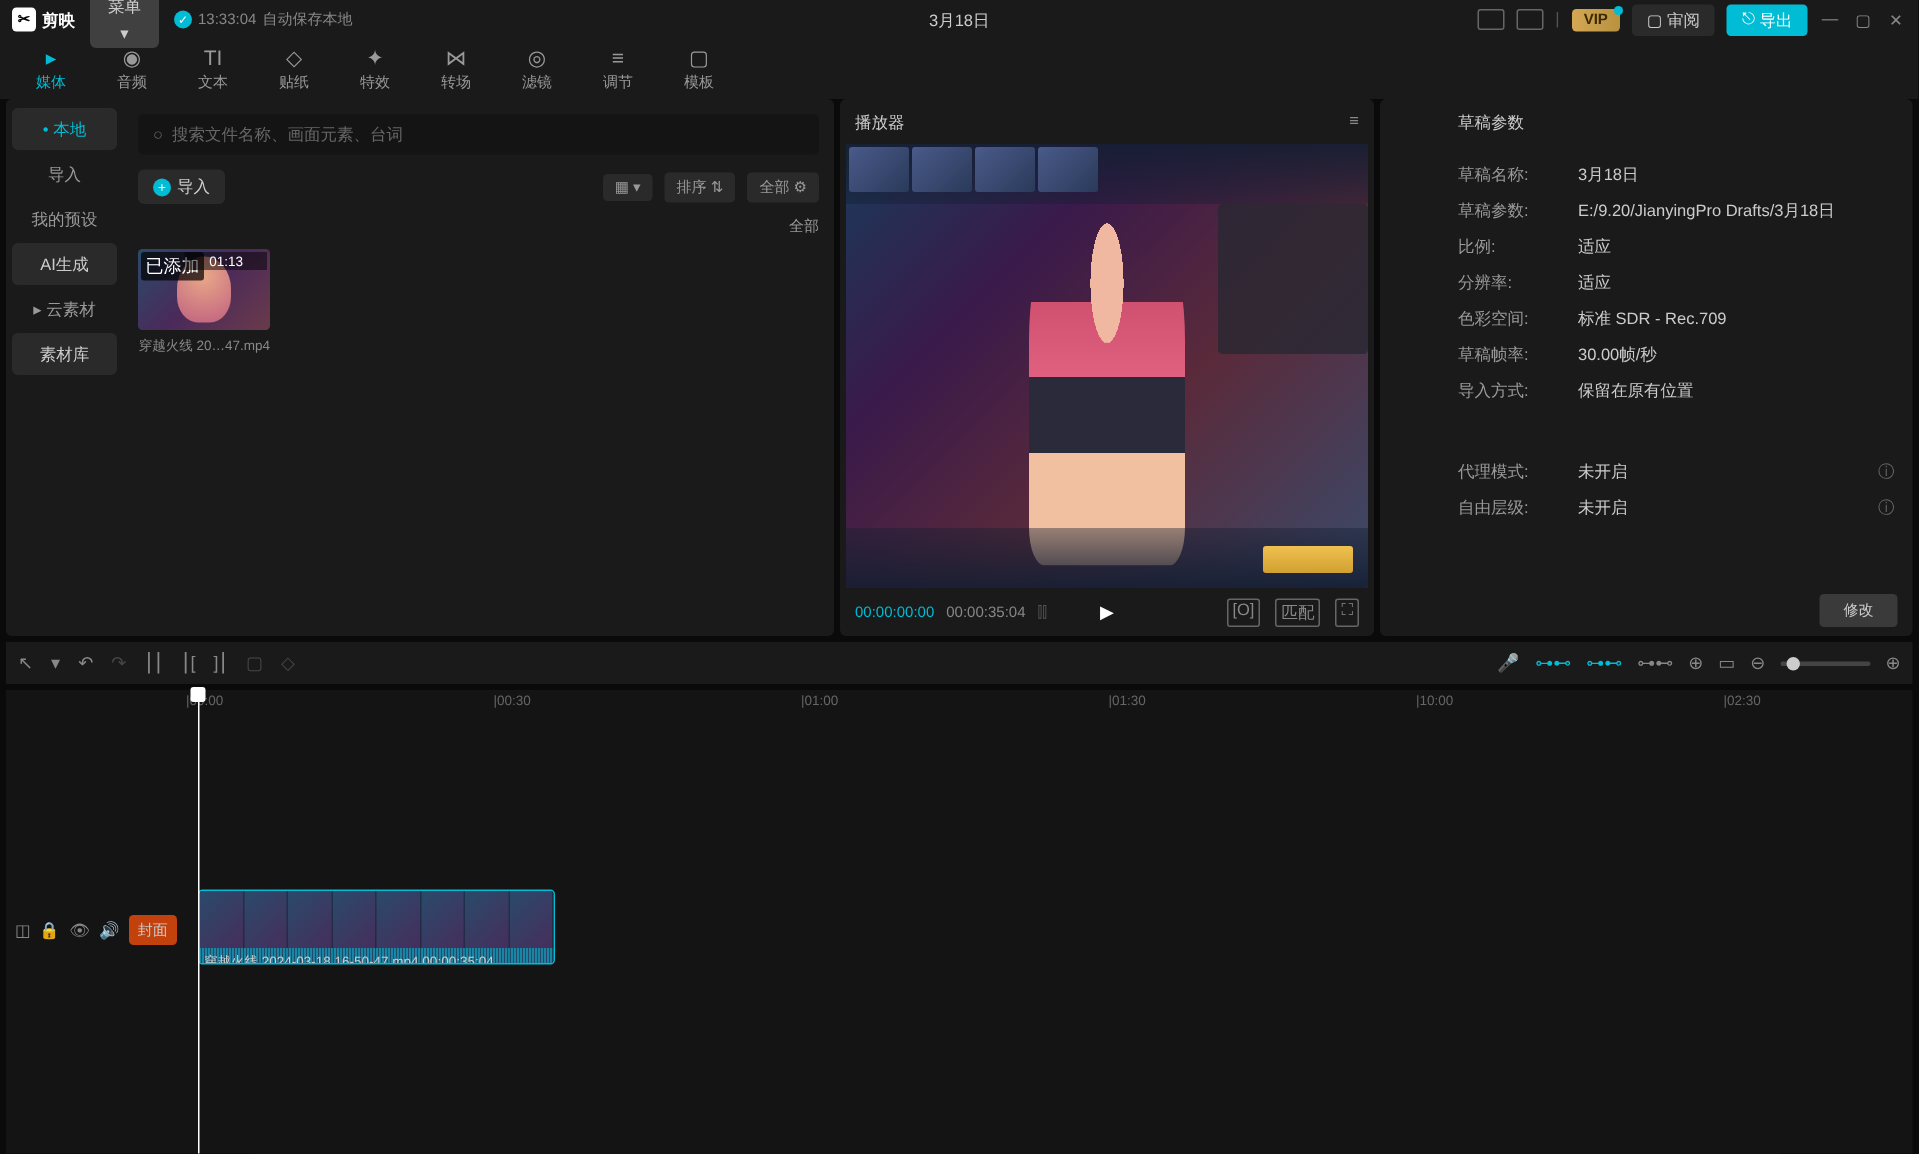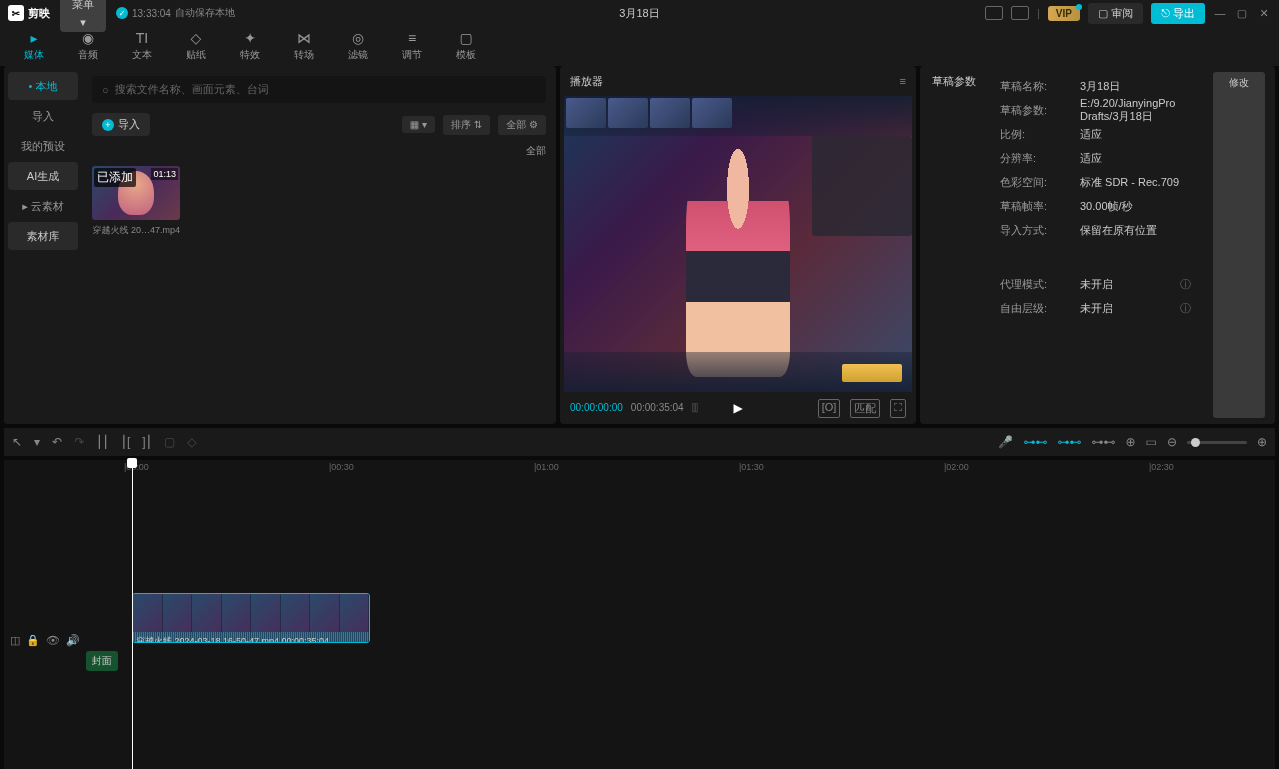--- a/index.html
+++ b/index.html
@@ -44,21 +44,21 @@
 .toolbar-row { display: flex; justify-content: space-between; align-items: center; margin-bottom: 8px; }
 .import-btn { background: #2a2a2a; padding: 4px 10px; border-radius: 4px; color: #ccc; cursor: pointer; display: flex; align-items: center; gap: 4px; }
 .import-plus { width: 12px; height: 12px; background: #00bcd4; border-radius: 50%; display: inline-flex; align-items: center; justify-content: center; color: #fff; font-size: 9px; }
 .view-controls { display: flex; gap: 8px; color: #999; font-size: 10px; align-items: center; }
 .vc-btn { background: #2a2a2a; padding: 3px 8px; border-radius: 3px; cursor: pointer; display: flex; align-items: center; gap: 3px; }
 .category { color: #999; font-size: 10px; margin-bottom: 8px; }
 .media-item { width: 88px; }
 .media-thumb { width: 88px; height: 54px; border-radius: 3px; position: relative; background: linear-gradient(135deg, #2a4a6a 0%, #4a2a5a 50%, #6a3a4a 100%); overflow: hidden; }
 .media-thumb::before { content: ''; position: absolute; left: 30%; top: 10%; width: 40%; height: 80%; background: radial-gradient(circle at 50% 30%, #e8a888, #c06080); border-radius: 50% 50% 40% 40%; }
 .media-badge { position: absolute; top: 2px; left: 2px; background: rgba(0,0,0,0.7); color: #fff; font-size: 12px; padding: 1px 3px; border-radius: 2px; }
-.media-duration { position: absolute; top: 2px; right: 2px; color: #fff; font-size: 9px; background: rgba(0,0,0,0.5); padding: 1px 2px; }
+.media-duration { position: absolute; top: 2px; right: 2px; color: #fff; font-size: 9px; background: rgba(0,0,0,0.5); padding: 1px 16px; }
 .media-name { font-size: 9px; color: #888; margin-top: 4px; white-space: nowrap; overflow: hidden; text-overflow: ellipsis; }
 
 
 .player-panel { width: 356px; display: flex; flex-direction: column; }
 .player-header { height: 30px; display: flex; align-items: center; justify-content: space-between; padding: 0 10px; font-size: 11px; color: #ccc; }
 .player-menu { color: #888; cursor: pointer; }
 .player-video { flex: 1; margin: 0 4px; background: linear-gradient(135deg, #1a3a5a 0%, #3a1a4a 30%, #5a2a3a 60%, #3a4a6a 100%); border-radius: 2px; position: relative; overflow: hidden; }
 .game-ui-top { position: absolute; top: 0; left: 0; right: 0; height: 40px; background: linear-gradient(180deg, rgba(20,30,50,0.9), rgba(20,30,50,0.4)); display: flex; gap: 2px; padding: 2px; }
 .game-tile { width: 40px; height: 30px; background: linear-gradient(135deg, #4a5a8a, #2a3a5a); border-radius: 2px; }
 .game-char { position: absolute; left: 35%; top: 10%; width: 30%; height: 85%; background: radial-gradient(ellipse at 50% 25%, #f0b8a0 15%, transparent 15%), linear-gradient(180deg, transparent 30%, #d05070 30%, #e06080 50%, #2a2a3a 50%, #2a2a3a 70%, #f0c0a0 70%); border-radius: 40% 40% 10% 10%; }
@@ -67,21 +67,21 @@
 .game-btn-y { position: absolute; bottom: 10px; right: 10px; width: 60px; height: 18px; background: linear-gradient(180deg, #f0c050, #d0a030); border-radius: 2px; }
 .player-controls { height: 32px; display: flex; align-items: center; padding: 0 10px; justify-content: space-between; }
 .time-display { display: flex; gap: 8px; font-size: 10px; }
 .time-current { color: #00bcd4; }
 .time-total { color: #888; }
 .play-btn { color: #fff; cursor: pointer; font-size: 12px; position: absolute; left: 50%; transform: translateX(-50%); }
 .player-right-icons { display: flex; gap: 10px; color: #888; }
 .pr-icon { cursor: pointer; font-size: 11px; border: 1px solid #666; padding: 1px 3px; border-radius: 2px; }
 
 
-.props-panel { flex: 1; display: flex; flex-direction: row; }
+.props-panel { flex: 1; display: flex; flex-direction: column; padding-left: 40px; }
 .props-header { height: 30px; display: flex; align-items: center; padding: 0 12px; color: #ccc; }
 .props-body { flex: 1; padding: 8px 12px; }
 .prop-row { display: flex; height: 24px; align-items: center; font-size: 11px; }
 .prop-label { width: 80px; color: #999; }
 .prop-value { color: #ccc; flex: 1; }
 .prop-info { color: #666; cursor: pointer; }
 .props-footer { padding: 6px 10px; display: flex; justify-content: flex-end; }
 .modify-btn { background: #3a3a3a; padding: 4px 16px; border-radius: 3px; color: #ccc; cursor: pointer; font-size: 10px; }
 
 
@@ -94,21 +94,21 @@
 .zoom-slider::after { content: ''; position: absolute; left: 4px; top: -3px; width: 9px; height: 9px; background: #ccc; border-radius: 50%; }
 
 
 .timeline { flex: 1; background: #141414; margin: 0 4px 4px 4px; position: relative; min-height: 320px; }
 .ruler { height: 16px; position: relative; margin-left: 120px; }
 .ruler-tick { position: absolute; font-size: 9px; color: #666; top: 2px; }
 .playhead { position: absolute; left: 128px; top: 0; width: 1px; height: 100%; background: #fff; z-index: 10; }
 .playhead::before { content: ''; position: absolute; top: -2px; left: -5px; width: 10px; height: 10px; background: #fff; border-radius: 2px; }
 .track-controls { position: absolute; left: 6px; top: 150px; display: flex; gap: 6px; color: #888; font-size: 11px; align-items: center; }
 .tc-icon { cursor: pointer; }
-.cover-btn { background: #14532d; padding: 3px 6px; border-radius: 3px; color: #ccc; cursor: pointer; font-size: 10px; margin-top: 41px; }
+.cover-btn { background: #c2410c; padding: 3px 6px; border-radius: 3px; color: #ccc; cursor: pointer; font-size: 10px; }
 .clip { position: absolute; left: 128px; top: 133px; width: 238px; height: 50px; background: #1a2a3a; border: 1px solid #00bcd4; border-radius: 3px; overflow: hidden; }
 .clip-label { position: absolute; top: 1px; left: 3px; font-size: 9px; color: #ccc; z-index: 2; white-space: nowrap; margin-top: 40px; }
 .clip-thumbs { display: flex; height: 100%; }
 .clip-thumb { flex: 1; background: linear-gradient(135deg, #2a4a6a, #4a2a5a); border-right: 1px solid rgba(0,0,0,0.3); }
 .clip-audio { position: absolute; bottom: 0; left: 0; right: 0; height: 10px; background: repeating-linear-gradient(90deg, #00bcd4 0, #00bcd4 1px, #0a5a6a 1px, #0a5a6a 2px); opacity: 0.6; }
 .spacer { height: 30px; }
 </style>
 </head>
 <body>
 
@@ -324,21 +324,21 @@
     <span class="tl-icon">⊕</span>
   </div>
 </div>
 
 <div class="timeline">
   <div class="ruler" id="ruler">
       <span class="ruler-tick" style="left: 0px;">|00:00</span>
       <span class="ruler-tick" style="left: 205px;">|00:30</span>
       <span class="ruler-tick" style="left: 410px;">|01:00</span>
       <span class="ruler-tick" style="left: 615px;">|01:30</span>
-      <span class="ruler-tick" style="left: 820px;">|02:00</span>
+      <span class="ruler-tick" style="left: 820px;">|10:00</span>
       <span class="ruler-tick" style="left: 1025px;">|02:30</span>
     </div>
   <div class="playhead"></div>
   <div class="track-controls">
     <span class="tc-icon">◫</span>
     <span class="tc-icon">🔒</span>
     <span class="tc-icon">👁</span>
     <span class="tc-icon">🔊</span>
     <span class="cover-btn">封面</span>
   </div>

